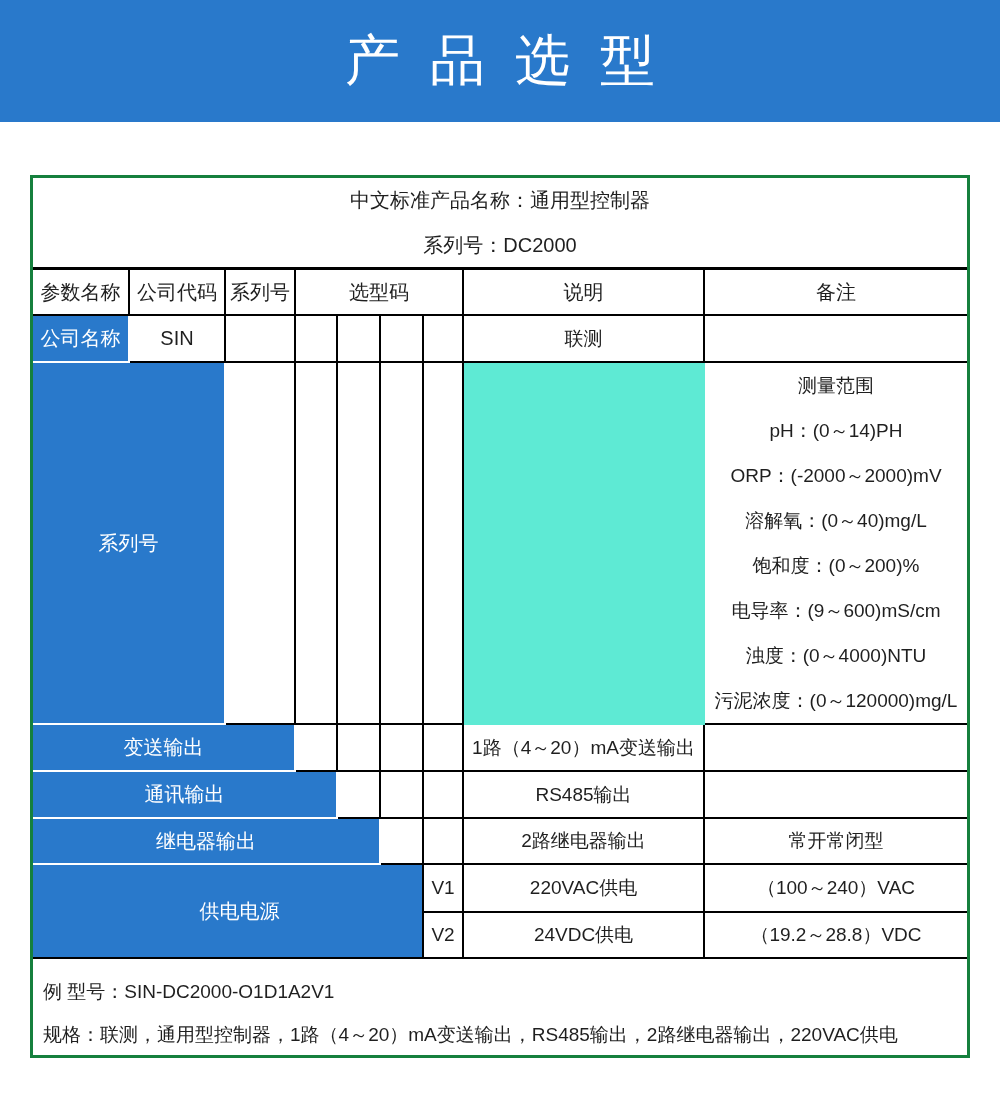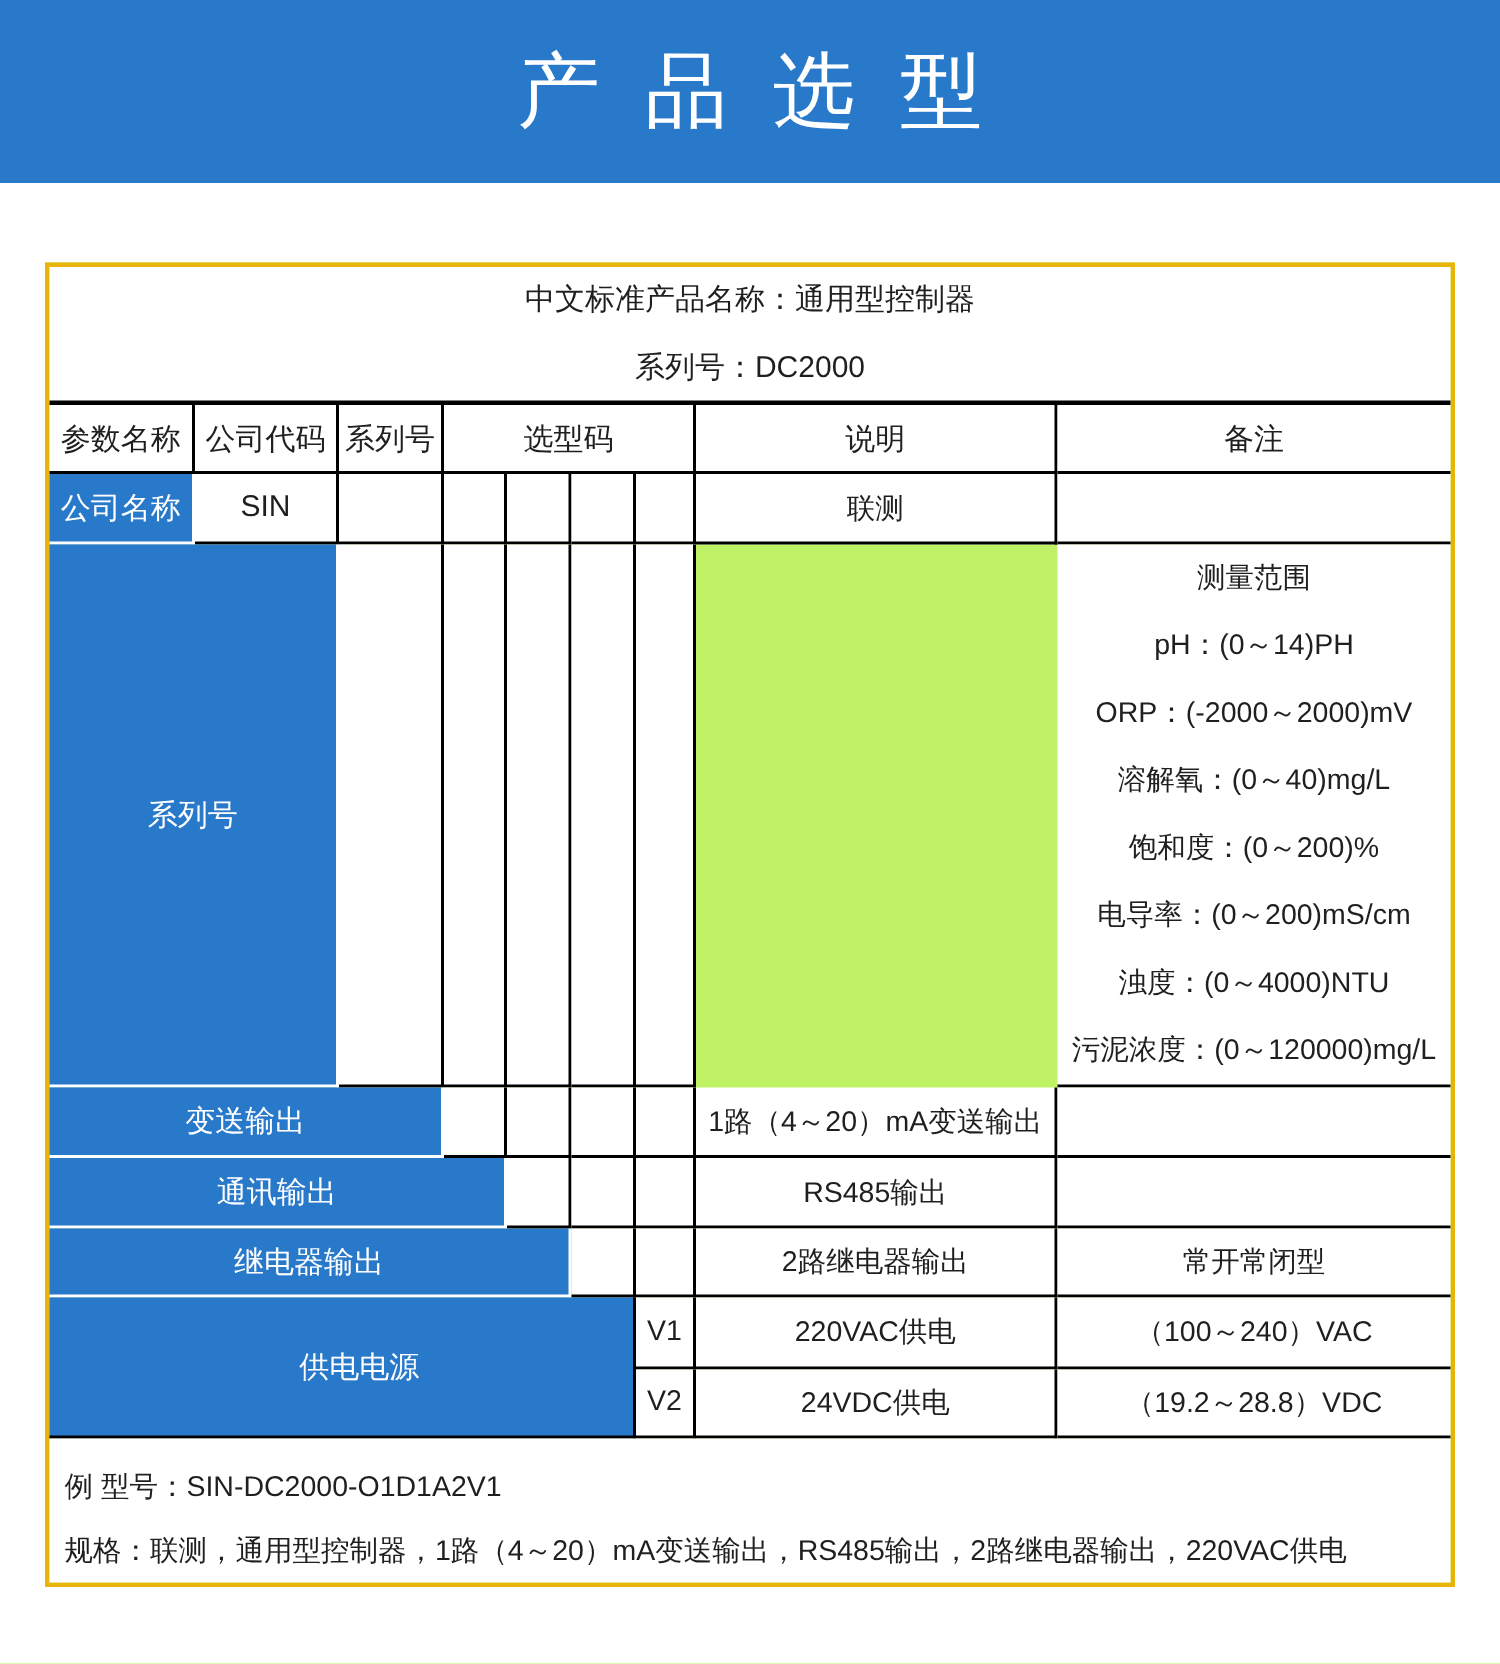--- a/index.html
+++ b/index.html
@@ -11,25 +11,25 @@
   .banner{
     height:122px;background:#2979CB;
     display:flex;align-items:center;justify-content:center;
   }
   .banner-title{
     color:#ffffff;font-size:55px;font-weight:400;
     letter-spacing:30px;margin-right:-30px;white-space:nowrap;
   }
   .grid{
     margin:53px 16px 0 30px;width:934px;
-    border:3px solid #eab308;
+    border:3px solid #15803d;
     display:grid;
     grid-template-columns:97px 96px 70px 42px 43px 43px 40px 241px 262px;
     grid-template-rows:92px 46px 47px 362px 47px 47px 46px 48px 46px 96px;
-    background:#bef264;
+    background:#5eead4;
   }
   .cell{
     box-sizing:border-box;min-width:0;
     border-right:2px solid #000;border-bottom:2px solid #000;
     display:flex;align-items:center;justify-content:center;
     font-size:20px;text-align:center;background:#ffffff;
   }
   .no-r{border-right:none;}
   .blue{
     background:#2979CB;color:#ffffff;
@@ -87,21 +87,21 @@
   <div class="cell" style="grid-area:4/4/5/5"></div>
   <div class="cell" style="grid-area:4/5/5/6"></div>
   <div class="cell" style="grid-area:4/6/5/7"></div>
   <div class="cell" style="grid-area:4/7/5/8"></div>
   <div class="cell no-r remark-cell" style="grid-area:4/9/5/10">
     <div>测量范围</div>
     <div>pH：(0～14)PH</div>
     <div>ORP：(-2000～2000)mV</div>
     <div>溶解氧：(0～40)mg/L</div>
     <div>饱和度：(0～200)%</div>
-    <div>电导率：(0～200)mS/cm</div>
+    <div>电导率：(9～600)mS/cm</div>
     <div>浊度：(0～4000)NTU</div>
     <div>污泥浓度：(0～120000)mg/L</div>
   </div>
 
   <div class="cell blue" style="grid-area:5/1/6/4">变送输出</div>
   <div class="cell" style="grid-area:5/4/6/5"></div>
   <div class="cell" style="grid-area:5/5/6/6"></div>
   <div class="cell" style="grid-area:5/6/6/7"></div>
   <div class="cell" style="grid-area:5/7/6/8"></div>
   <div class="cell desc-cell" style="grid-area:5/8/6/9">1路（4～20）mA变送输出</div>

